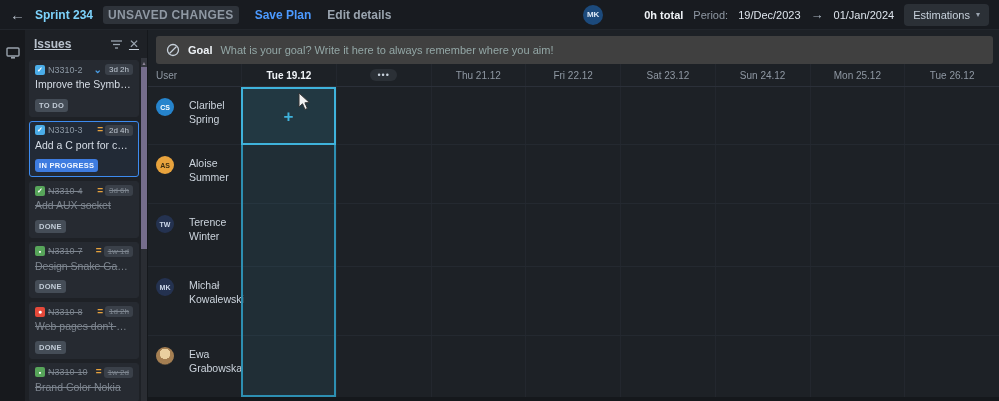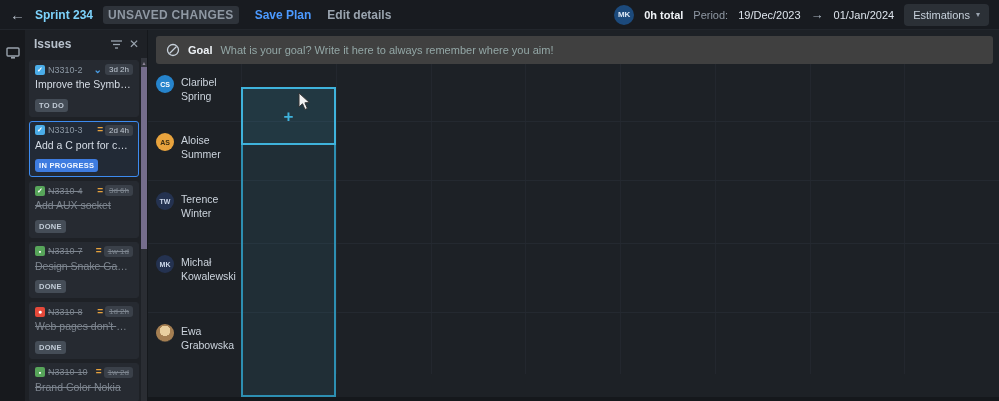--- a/index.html
+++ b/index.html
@@ -12,35 +12,35 @@
     display:flex; align-items:center; padding:0 10px; gap:10px; }
   .back { color:#b6bfc9; font-size:15px; cursor:pointer; }
   .sprint-title { color:#7dd3fc; font-size:12px; font-weight:bold; }
   .unsaved { background:#2e333a; color:#8f98a3; font-size:12px; font-weight:bold;
     padding:2px 5px; border-radius:3px; letter-spacing:.3px; }
   .save { color:#4c9aff; font-size:12px; font-weight:bold; margin-left:6px; }
   .editd { color:#9aa4af; font-size:12px; font-weight:bold; margin-left:6px; }
   .topbar-right { margin-left:auto; display:flex; align-items:center; gap:10px; }
   .avatar-mk { width:20px; height:20px; border-radius:50%; background:#1c4a7c;
     color:#dbe7f5; font-size:8px; font-weight:bold; display:flex; align-items:center; justify-content:center; }
-  .total { color:#eef2f6; font-size:11px; font-weight:bold; }
+  .total { color:#eef2f6; font-size:11px; font-weight:bold;margin-left:31px; }
   .period-lbl { color:#8f98a3; font-size:11px; }
   .period-date { color:#dde4ec; font-size:11px; }
   .arrow-r { color:#aab4bf; font-size:13px; }
   .estim-btn { background:#2b3036; border-radius:4px; padding:5px 9px; font-size:11px;
     color:#c7d1db; display:flex; align-items:center; gap:6px; cursor:pointer; }
   .chev { font-size:8px; color:#9aa4af; }
 
   
   .rail { position:absolute; left:0; top:30px; width:25px; bottom:0; background:#17191d; }
   .rail-icon { margin:16px auto 0; width:14px; display:block; }
 
   
   .sidebar { position:absolute; left:25px; top:30px; width:123px; bottom:0;
-    background:#1e2126; border-right:1px solid #15181c; }
+    background:#1e2126; border-right:1px solid #15181c;text-decoration:underline; }
   .sb-head { height:28px; display:flex; align-items:center; padding:0 8px 0 9px; gap:7px; }
   .sb-title { font-size:12px; color:#b8c1cc; font-weight:bold; flex:1; }
   .icon-btn { color:#9aa4af; cursor:pointer; display:flex; align-items:center; }
   .sb-list { position:absolute; left:0; top:28px; right:6px; bottom:0; padding:2px 2px 0 4px;
     display:flex; flex-direction:column; gap:4px; overflow:hidden; }
   .card { background:#262a31; border:1px solid #262a31; border-radius:3px; padding:3px 5px 4px; }
   .card.selected { border-color:#3d8bf0; background:#222a36; }
   .card-top { display:flex; align-items:center; gap:3px; }
   .type-ic { width:10px; height:10px; border-radius:2px; color:#fff; font-size:7px; font-weight:bold;
     display:flex; align-items:center; justify-content:center; flex:none; }
@@ -75,21 +75,21 @@
   .grid { position:absolute; left:0; right:0; top:34px; bottom:4px; }
   .hrow { display:flex; height:23px; border-bottom:1px solid #2b3039; }
   .hcell { flex:1; display:flex; align-items:center; justify-content:center;
     font-size:10px; color:#8f98a3; border-left:1px solid #23272e; }
   .hcell.user-h { flex:none; width:93px; justify-content:flex-start; padding-left:8px; border-left:none; }
   .hcell.hl-h { color:#f0f4f8; font-weight:bold; }
   .dots-pill { background:#2b3036; border-radius:8px; padding:1px 7px; font-size:9px;
     letter-spacing:1px; color:#c7d1db; cursor:pointer; line-height:10px; }
 
   .brow { display:flex; border-bottom:1px solid #242930; }
-  .ucell { flex:none; width:93px; display:flex; align-items:flex-start; gap:7px; padding:10px 4px 0 8px; }
+  .ucell { flex:none; width:93px; display:flex; align-items:flex-start; gap:15px; padding:10px 4px 0 8px; }
   .cell { flex:1; border-left:1px solid #23272e; }
   .uavatar { width:18px; height:18px; border-radius:50%; flex:none; color:#fff; font-size:7px;
     font-weight:bold; display:flex; align-items:center; justify-content:center; margin-top:1px; }
   .av-blue { background:#2684cc; } .av-orange { background:#e8a33d; color:#3a2c10; }
   .av-navy { background:#243250; color:#cdd8ea; }
   .av-photo { background:radial-gradient(circle at 50% 38%, #e9cf9f 0 36%, #a57f52 37% 70%, #6e5a40 71%); }
   .uname { font-size:10.5px; color:#ccd4dd; line-height:1.3; padding-top:2px; }
 
   
   .col-hl { position:absolute; left:93px; top:23px; bottom:0; width:calc((100% - 93px)/8);
@@ -233,20 +233,33 @@
           <circle cx="7" cy="7" r="5.5" fill="none" stroke="#c7d1db" stroke-width="1.3"></circle>
           <line x1="3.5" y1="10.5" x2="10.5" y2="3.5" stroke="#c7d1db" stroke-width="1.3"></line>
         </svg>
     </span>
     <span class="goal-lbl">Goal</span>
     <span class="goal-ph">What is your goal? Write it here to always remember where you aim!</span>
   </div>
 
   <div class="grid">
 
+    <div class="hrow">
+      <div class="hcell user-h">User</div>
+      <div class="hcell hl-h">Tue 19.12</div>
+      <div class="hcell">
+        <span class="dots-pill">•••</span>
+      </div>
+      <div class="hcell">Thu 21.12</div>
+      <div class="hcell">Fri 22.12</div>
+      <div class="hcell">Sat 23.12</div>
+      <div class="hcell">Sun 24.12</div>
+      <div class="hcell">Mon 25.12</div>
+      <div class="hcell">Tue 26.12</div>
+    </div>
 
     <div class="brow" style="height:58px;">
       <div class="ucell">
         <span class="uavatar av-blue">CS</span>
         <span class="uname">Claribel Spring</span>
       </div>
       <div class="cell"></div>
         <div class="cell"></div>
         <div class="cell"></div>
         <div class="cell"></div>

